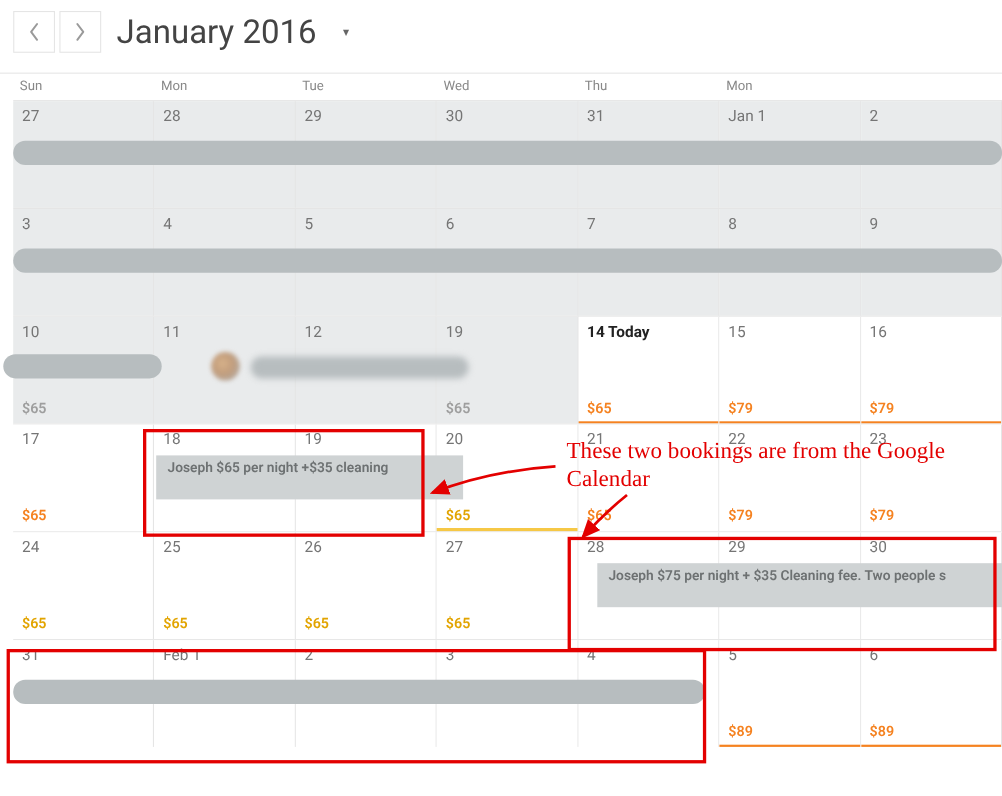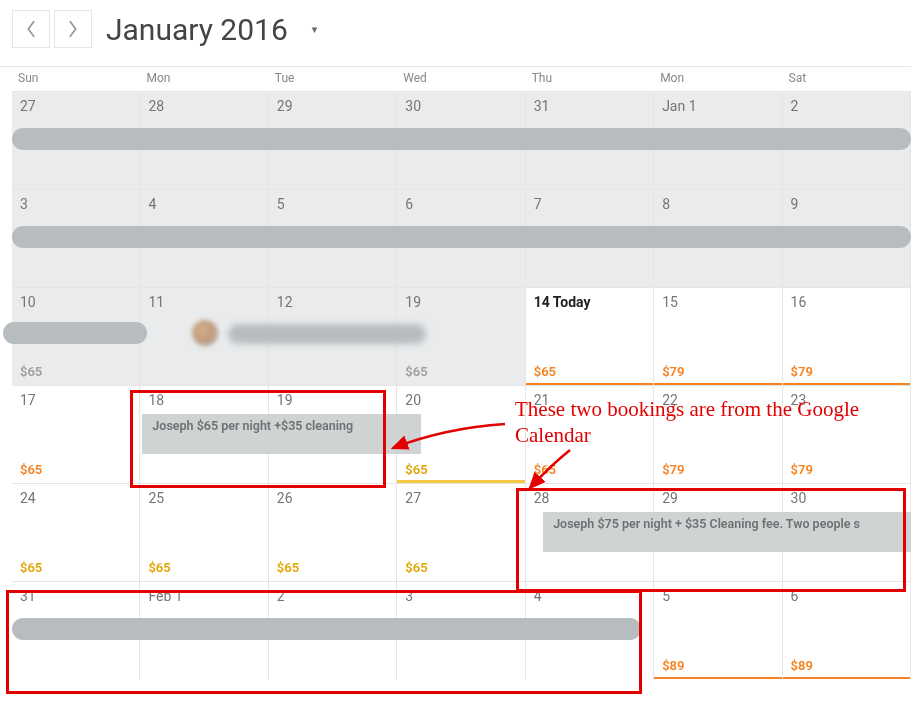--- a/index.html
+++ b/index.html
@@ -171,21 +171,20 @@
 
 <div class="cal">
 
   <div class="dayhead-row">
     <div class="dayhead">Sun</div>
     <div class="dayhead">Mon</div>
     <div class="dayhead">Tue</div>
     <div class="dayhead">Wed</div>
     <div class="dayhead">Thu</div>
     <div class="dayhead">Mon</div>
-    <div class="dayhead">Sat</div>
   </div>
 
   <div id="weeks-container">
       <div class="week">
         <div class="cell dim"><span class="num">27</span></div>
         <div class="cell dim"><span class="num">28</span></div>
         <div class="cell dim"><span class="num">29</span></div>
         <div class="cell dim"><span class="num">30</span></div>
         <div class="cell dim"><span class="num">31</span></div>
         <div class="cell dim"><span class="num">Jan 1</span></div>

